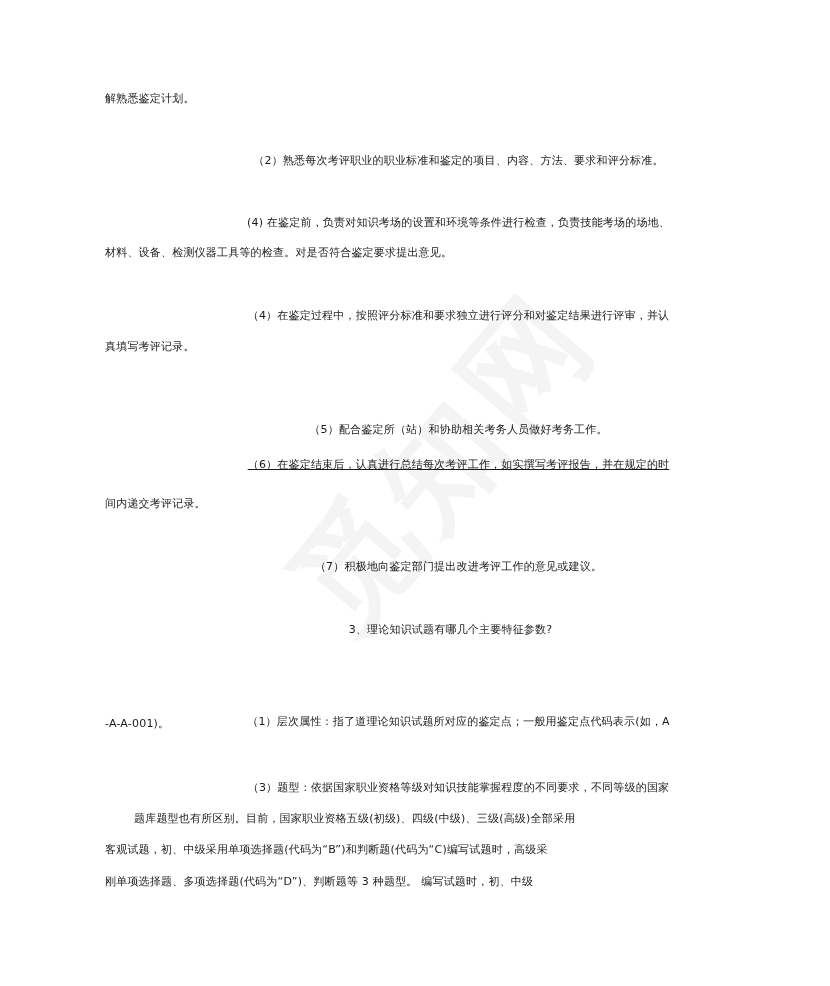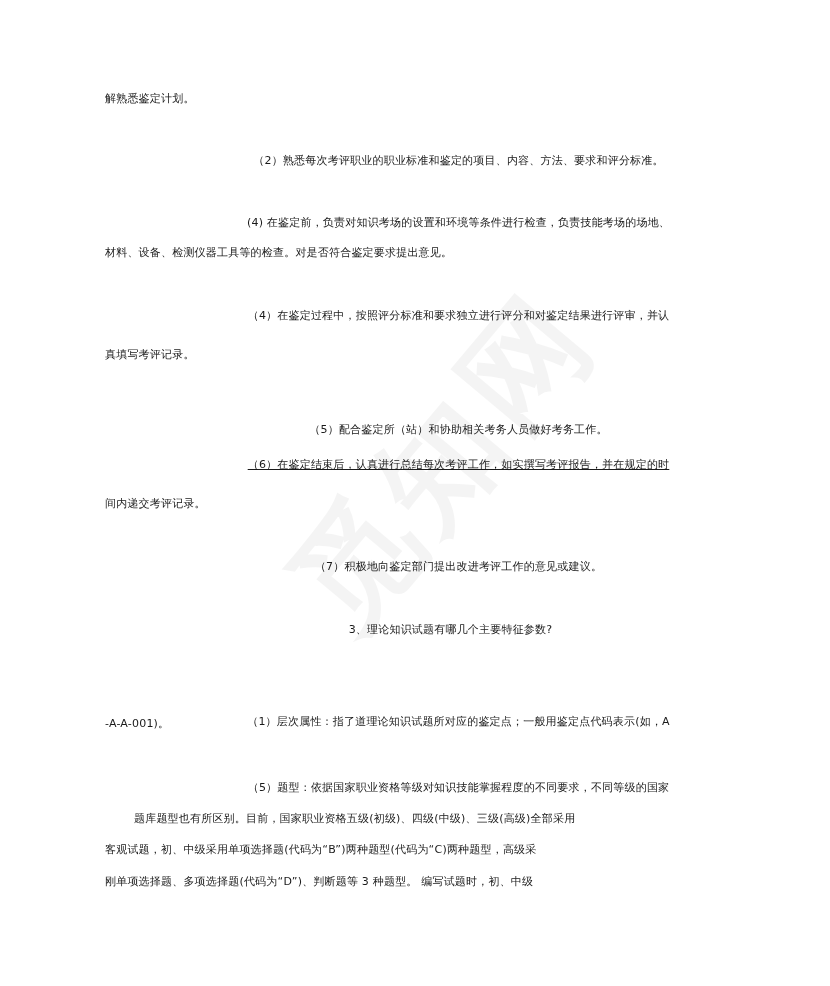--- a/index.html
+++ b/index.html
@@ -17,26 +17,26 @@
 <body>
 
 <div class="page">
   <div class="watermark">觅知网</div>
   <div id="lines">
       <div class="line" style="top: 89px;">解熟悉鉴定计划。</div>
       <div class="line indent" style="top: 151px;">（2）熟悉每次考评职业的职业标准和鉴定的项目、内容、方法、要求和评分标准。</div>
       <div class="line indent" style="top: 213px;">(4) 在鉴定前，负责对知识考场的设置和环境等条件进行检查，负责技能考场的场地、</div>
       <div class="line" style="top: 243px;">材料、设备、检测仪器工具等的检查。对是否符合鉴定要求提出意见。</div>
       <div class="line indent" style="top: 306px;">（4）在鉴定过程中，按照评分标准和要求独立进行评分和对鉴定结果进行评审，并认</div>
-      <div class="line" style="top: 337px; margin-top: 8px;">真填写考评记录。</div>
+      <div class="line" style="top: 337px;">真填写考评记录。</div>
       <div class="line indent" style="top: 400px; margin-top: 20px;">（5）配合鉴定所（站）和协助相关考务人员做好考务工作。</div>
       <div class="line indent" style="top: 455px; text-decoration: underline;">（6）在鉴定结束后，认真进行总结每次考评工作，如实撰写考评报告，并在规定的时</div>
       <div class="line" style="top: 494px;">间内递交考评记录。</div>
       <div class="line indent" style="top: 557px;">（7）积极地向鉴定部门提出改进考评工作的意见或建议。</div>
       <div class="line indent" style="top: 620px; left: 138px;">3、理论知识试题有哪几个主要特征参数?</div>
       <div class="line indent" style="top: 712px;">（1）层次属性：指了道理论知识试题所对应的鉴定点；一般用鉴定点代码表示(如，A</div>
       <div class="line" style="top: 714px;">-A-A-001)。</div>
-      <div class="line indent" style="top: 778px;">（5）题型：依据国家职业资格等级对知识技能掌握程度的不同要求，不同等级的国家</div>
+      <div class="line indent" style="top: 778px;">（3）题型：依据国家职业资格等级对知识技能掌握程度的不同要求，不同等级的国家</div>
       <div class="line" style="top: 809px; margin-left: 29px;">题库题型也有所区别。目前，国家职业资格五级(初级)、四级(中级)、三级(高级)全部采用</div>
-      <div class="line" style="top: 840px;">客观试题，初、中级采用单项选择题(代码为“B”)两种题型(代码为“C)两种题型，高级采</div>
+      <div class="line" style="top: 840px;">客观试题，初、中级采用单项选择题(代码为“B”)和判断题(代码为“C)编写试题时，高级采</div>
       <div class="line" style="top: 872px;">刚单项选择题、多项选择题(代码为“D”)、判断题等 3 种题型。 编写试题时，初、中级</div>
     </div>
 </div>
 
 </body></html>

